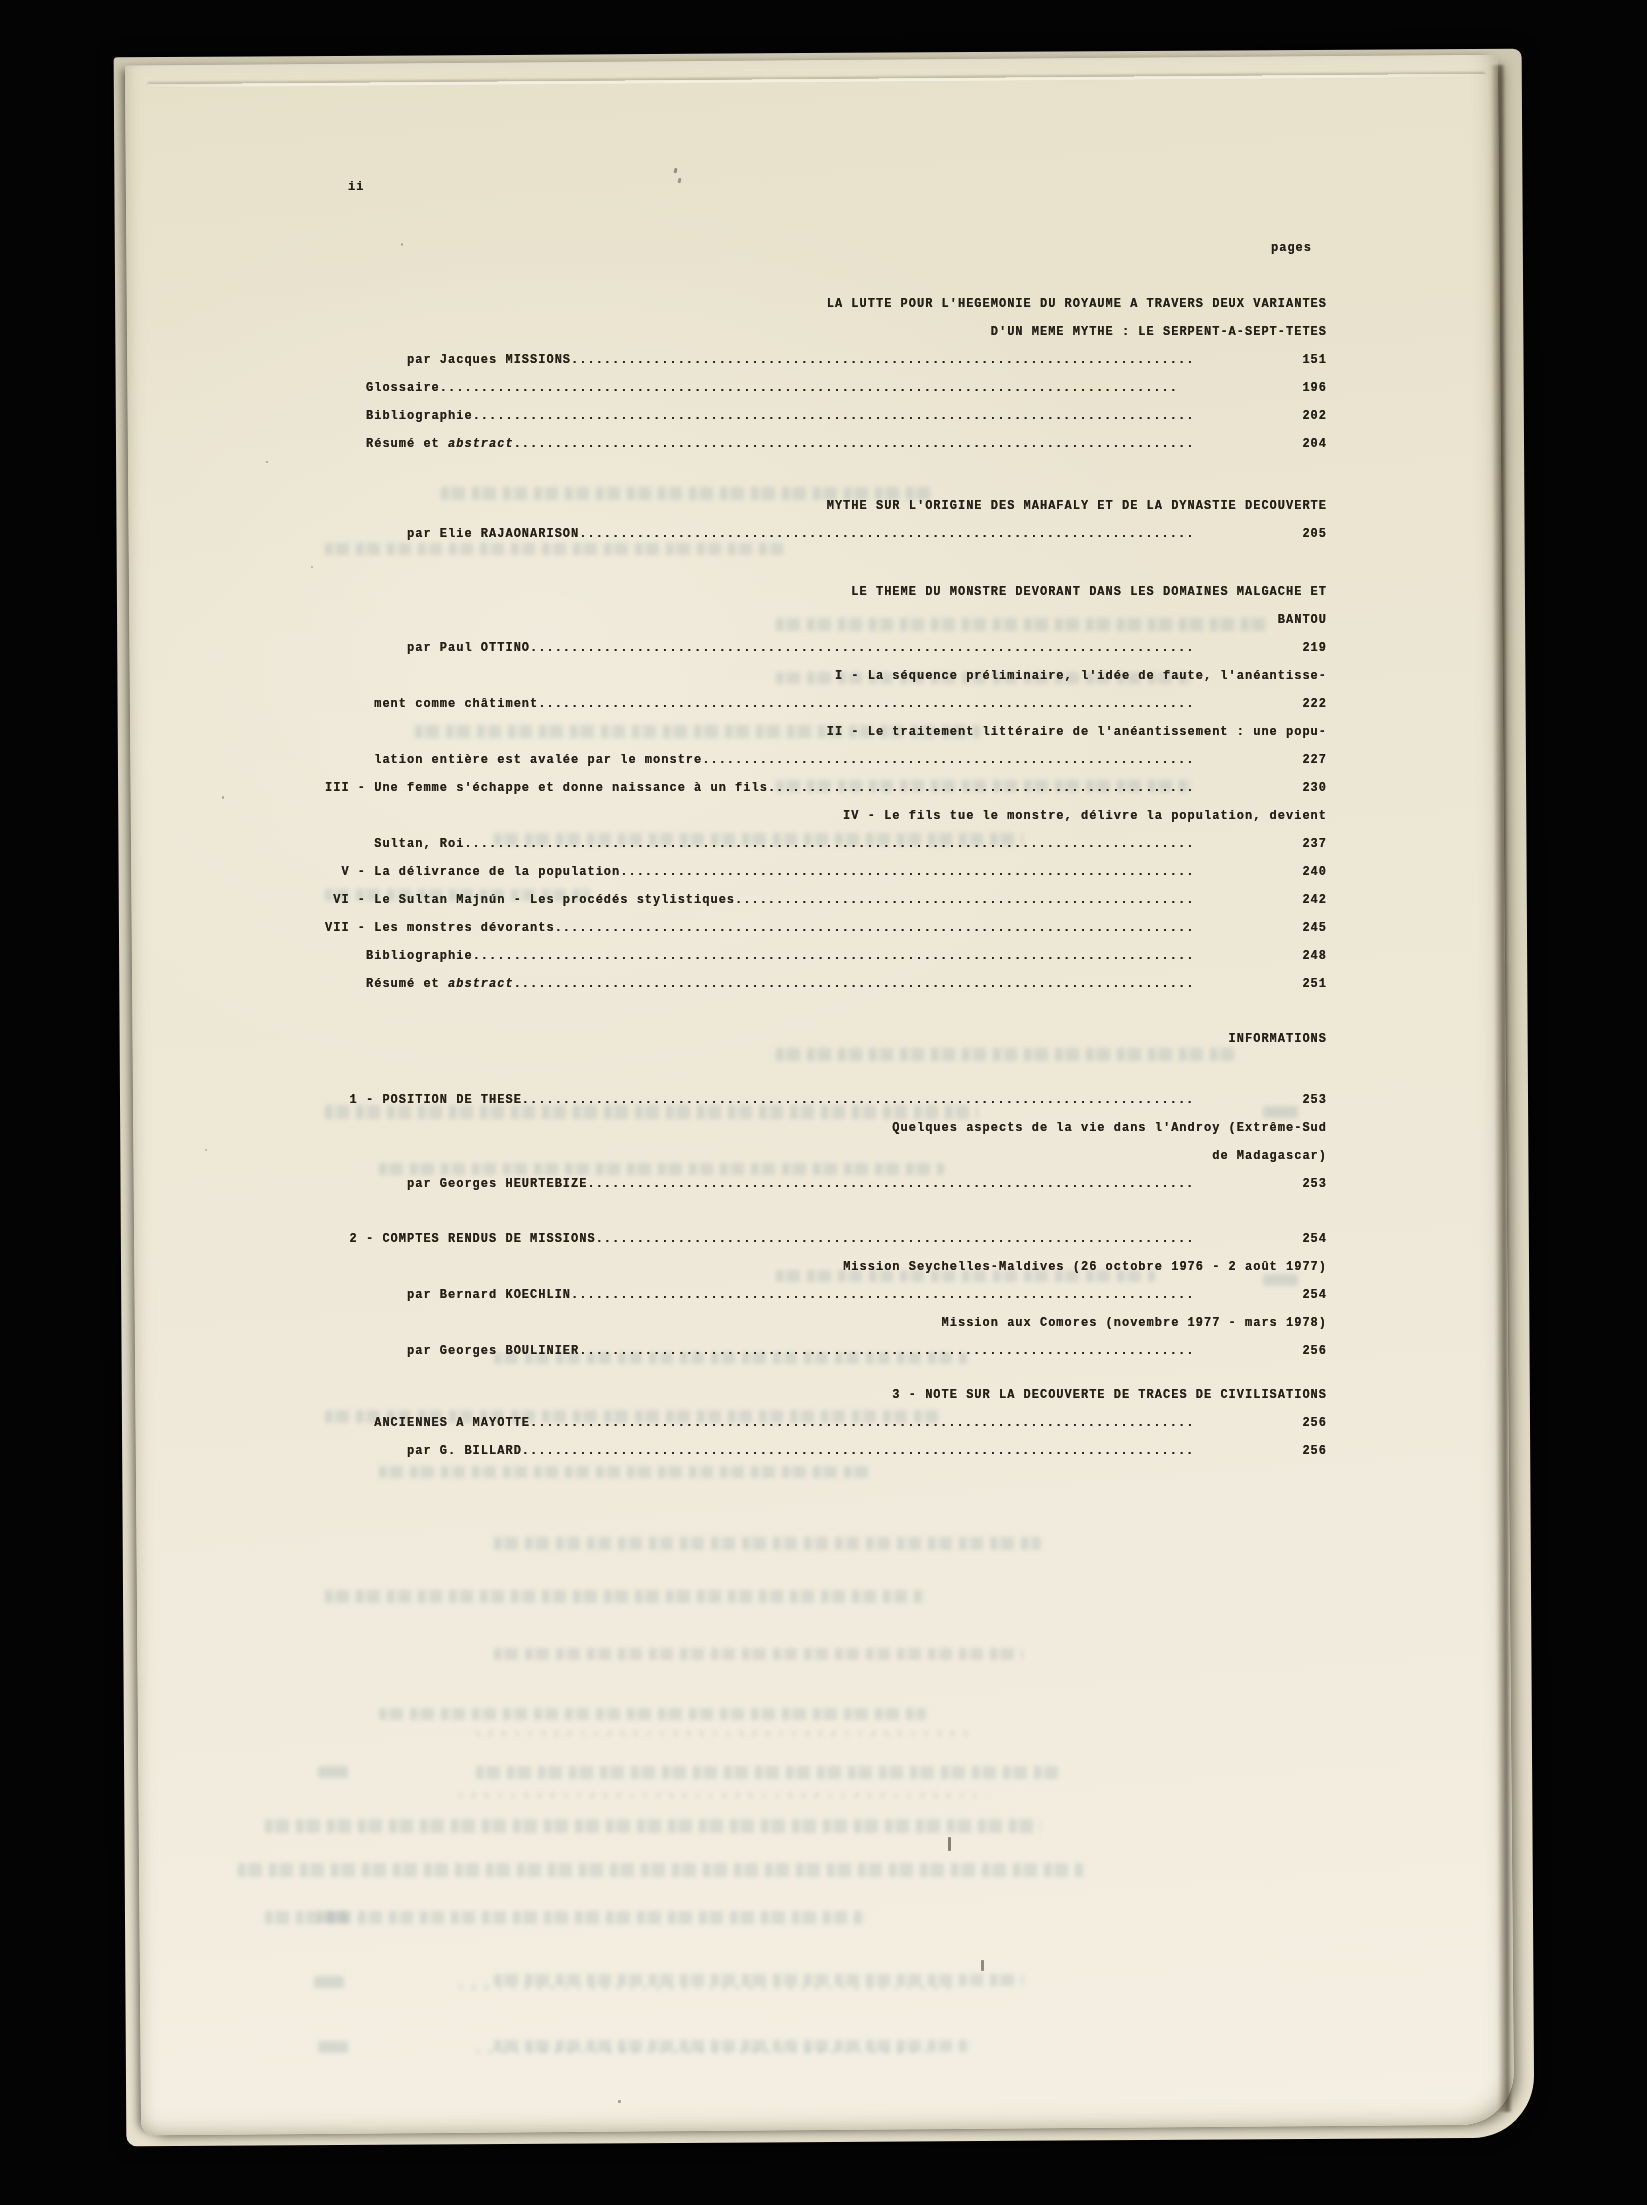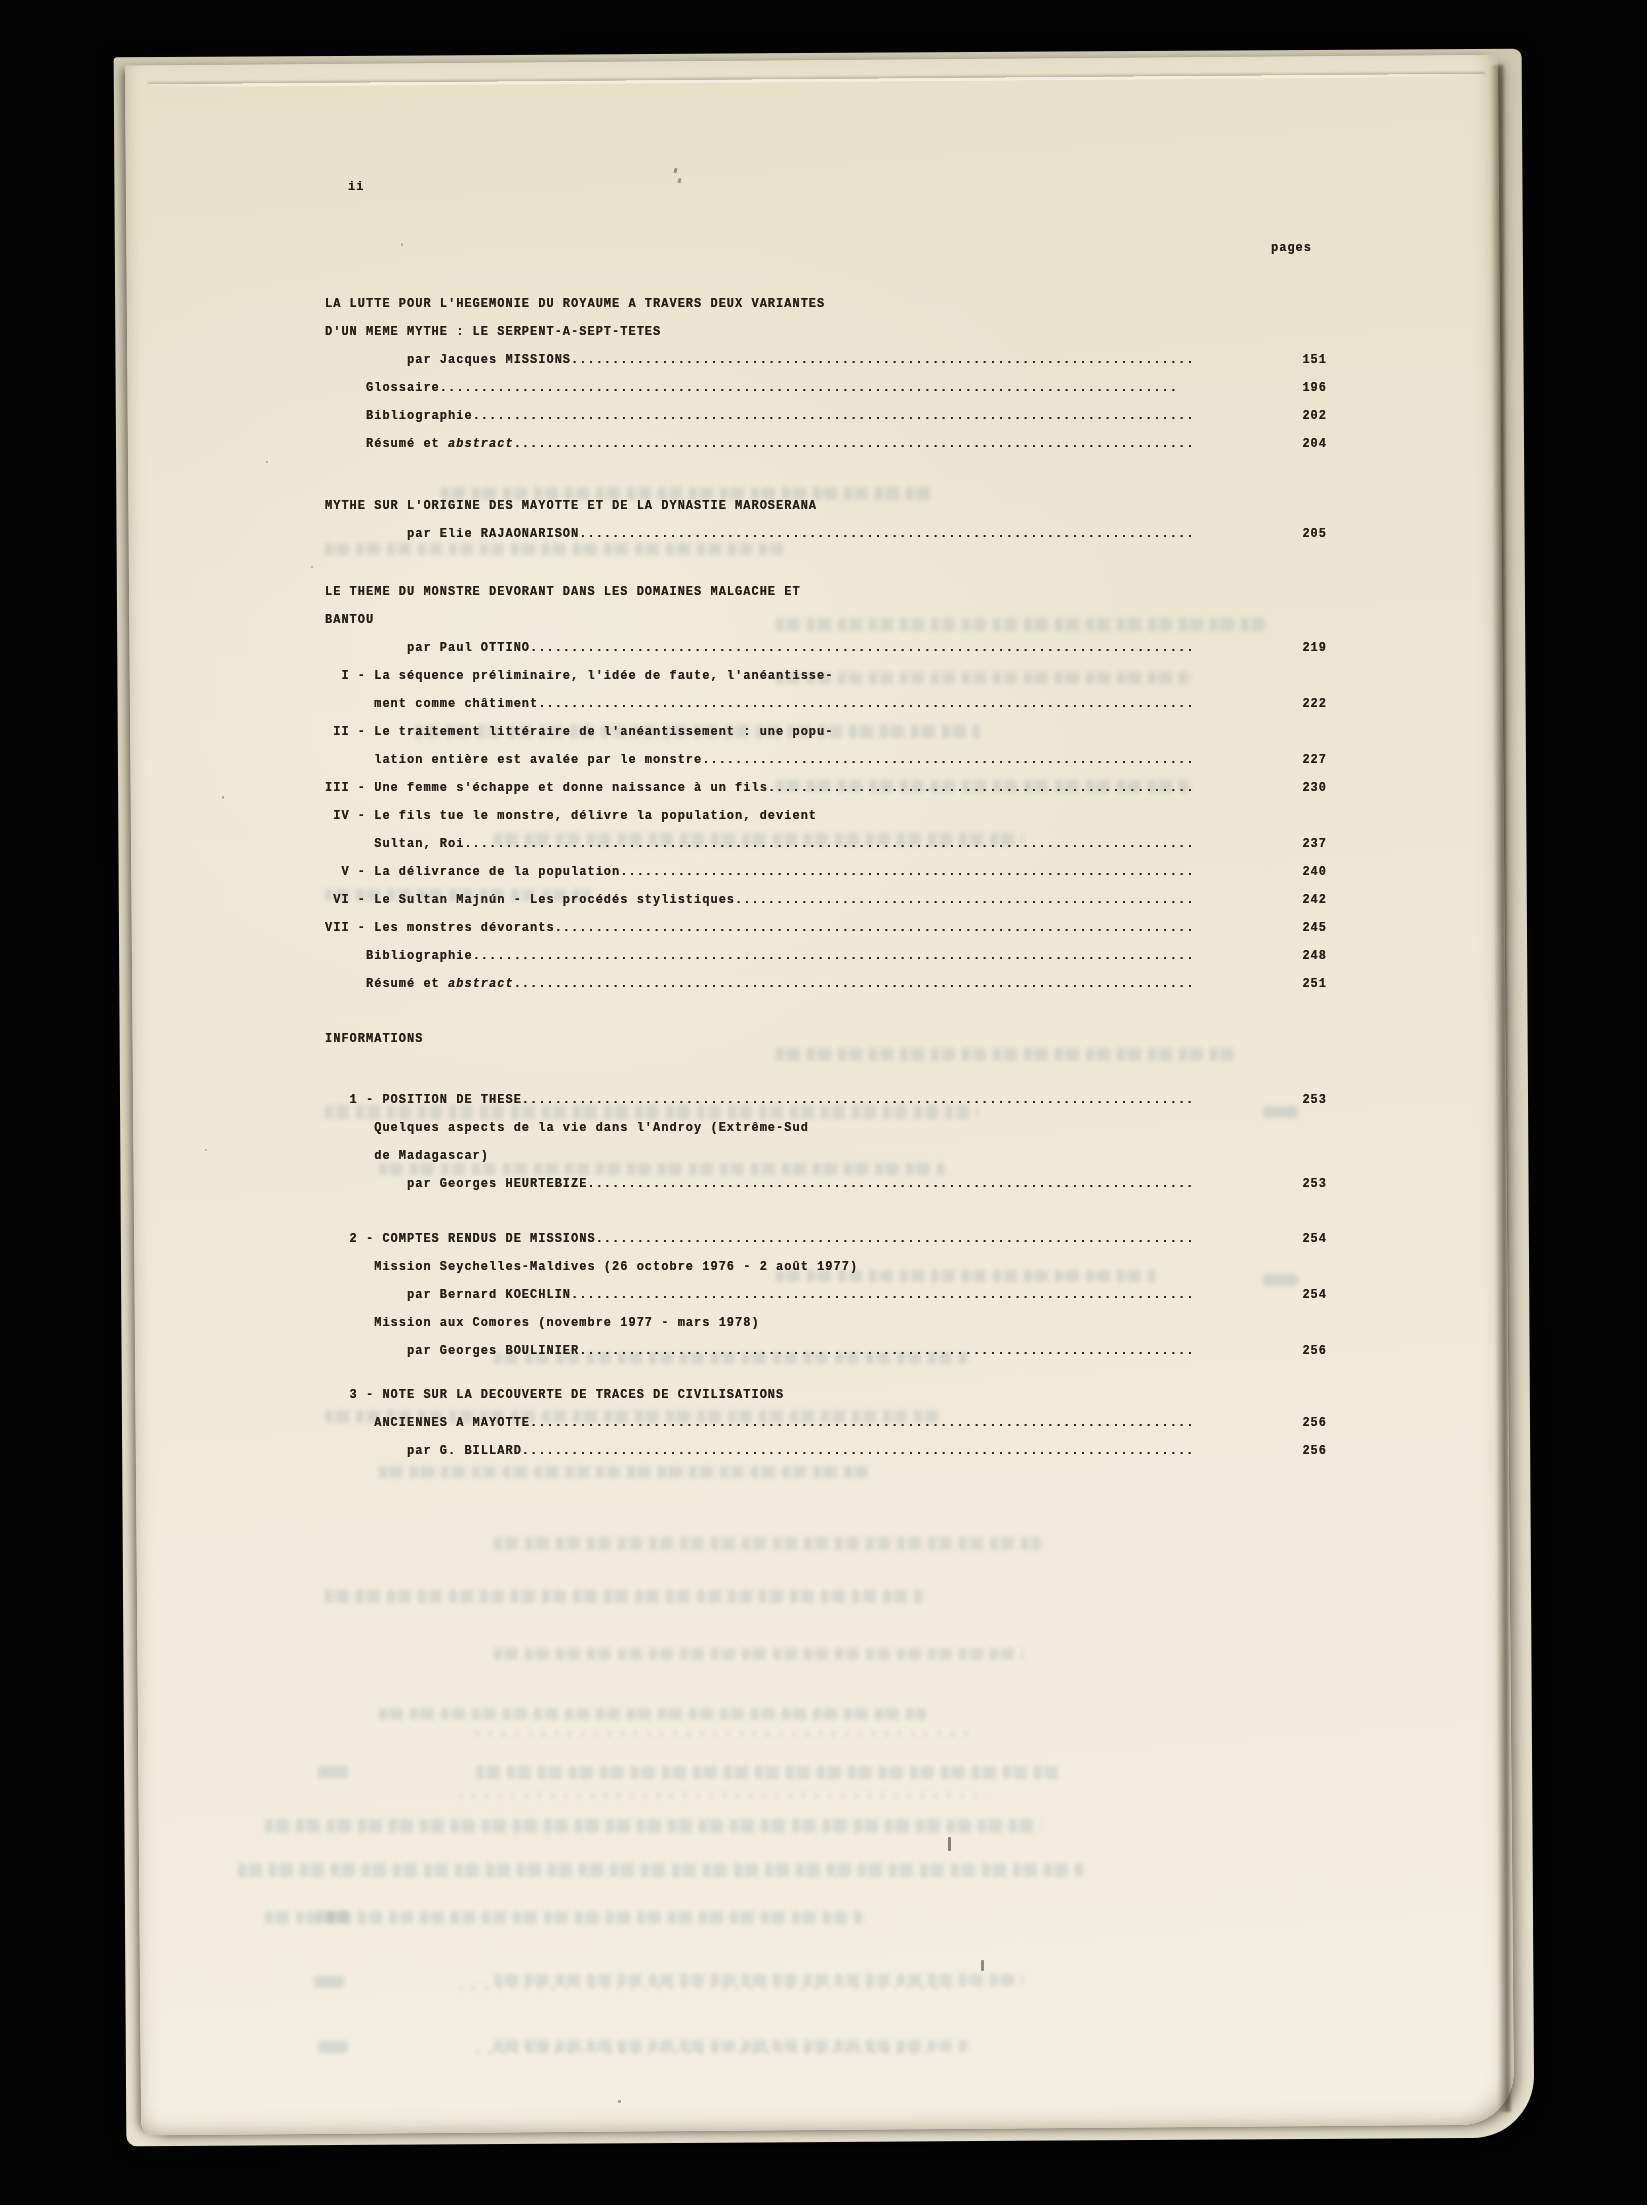--- a/index.html
+++ b/index.html
@@ -38,21 +38,21 @@
         rgba(121,143,150,.6) 0 2.6px, rgba(121,143,150,0) 2.6px 13.2px);}
   .gh.n{opacity:.42;background:rgba(121,143,150,.55);}
 
   
   #content{position:absolute;inset:0;z-index:5;color:#241f17;font-size:12px;font-weight:700;
            letter-spacing:1px;text-shadow:0 0 0.5px rgba(36,31,24,.85);}
   #folio{position:absolute;left:348px;top:173px;height:28px;line-height:28px;}
   #pagesHdr{position:absolute;left:1271px;top:234px;height:28px;line-height:28px;}
   #toc{position:absolute;left:325px;top:290px;width:1002px;}
   .block{margin:0;}
-  .line{display:flex;height:28px;line-height:28px;white-space:pre;}
+  .line{display:flex;height:28px;line-height:28px;white-space:pre;justify-content:flex-end;}
   .txt{flex:0 0 auto;}
   .it{font-style:italic;}
   .dots{flex:1 1 auto;overflow:hidden;white-space:pre;}
   .pg{flex:0 0 132px;text-align:right;white-space:pre;}
 
   
   .sp{position:absolute;background:#2b261e;z-index:6;border-radius:0.9px;}
 </style>
 </head>
 <body>
@@ -107,21 +107,21 @@
     <div id="toc">
         <div class="block" style="margin-top: 0px;">
           <div class="line"><span class="txt">LA LUTTE POUR L'HEGEMONIE DU ROYAUME A TRAVERS DEUX VARIANTES</span></div>
           <div class="line"><span class="txt">D'UN MEME MYTHE : LE SERPENT-A-SEPT-TETES</span></div>
           <div class="line"><span class="txt">          par Jacques MISSIONS</span><span class="dots">..........................................................................................</span><span class="pg">151</span></div>
           <div class="line"><span class="txt">     Glossaire</span><span class="dots">..........................................................................................</span><span class="pg">196</span></div>
           <div class="line"><span class="txt">     Bibliographie</span><span class="dots">..........................................................................................</span><span class="pg">202</span></div>
           <div class="line"><span class="txt">     Résumé et </span><span class="txt it">abstract</span><span class="dots">..........................................................................................</span><span class="pg">204</span></div>
         </div>
         <div class="block" style="margin-top: 34px;">
-          <div class="line"><span class="txt">MYTHE SUR L'ORIGINE DES MAYOTTE ET DE LA DYNASTIE MAROSERANA</span></div>
+          <div class="line"><span class="txt">MYTHE SUR L'ORIGINE DES MAHAFALY ET DE LA DYNASTIE DECOUVERTE</span></div>
           <div class="line"><span class="txt">          par Elie RAJAONARISON</span><span class="dots">..........................................................................................</span><span class="pg">205</span></div>
         </div>
         <div class="block" style="margin-top: 30px;">
           <div class="line"><span class="txt">LE THEME DU MONSTRE DEVORANT DANS LES DOMAINES MALGACHE ET</span></div>
           <div class="line"><span class="txt">BANTOU</span></div>
           <div class="line"><span class="txt">          par Paul OTTINO</span><span class="dots">..........................................................................................</span><span class="pg">219</span></div>
           <div class="line"><span class="txt">  I - La séquence préliminaire, l'idée de faute, l'anéantisse-</span></div>
           <div class="line"><span class="txt">      ment comme châtiment</span><span class="dots">..........................................................................................</span><span class="pg">222</span></div>
           <div class="line"><span class="txt"> II - Le traitement littéraire de l'anéantissement : une popu-</span></div>
           <div class="line"><span class="txt">      lation entière est avalée par le monstre</span><span class="dots">..........................................................................................</span><span class="pg">227</span></div>

